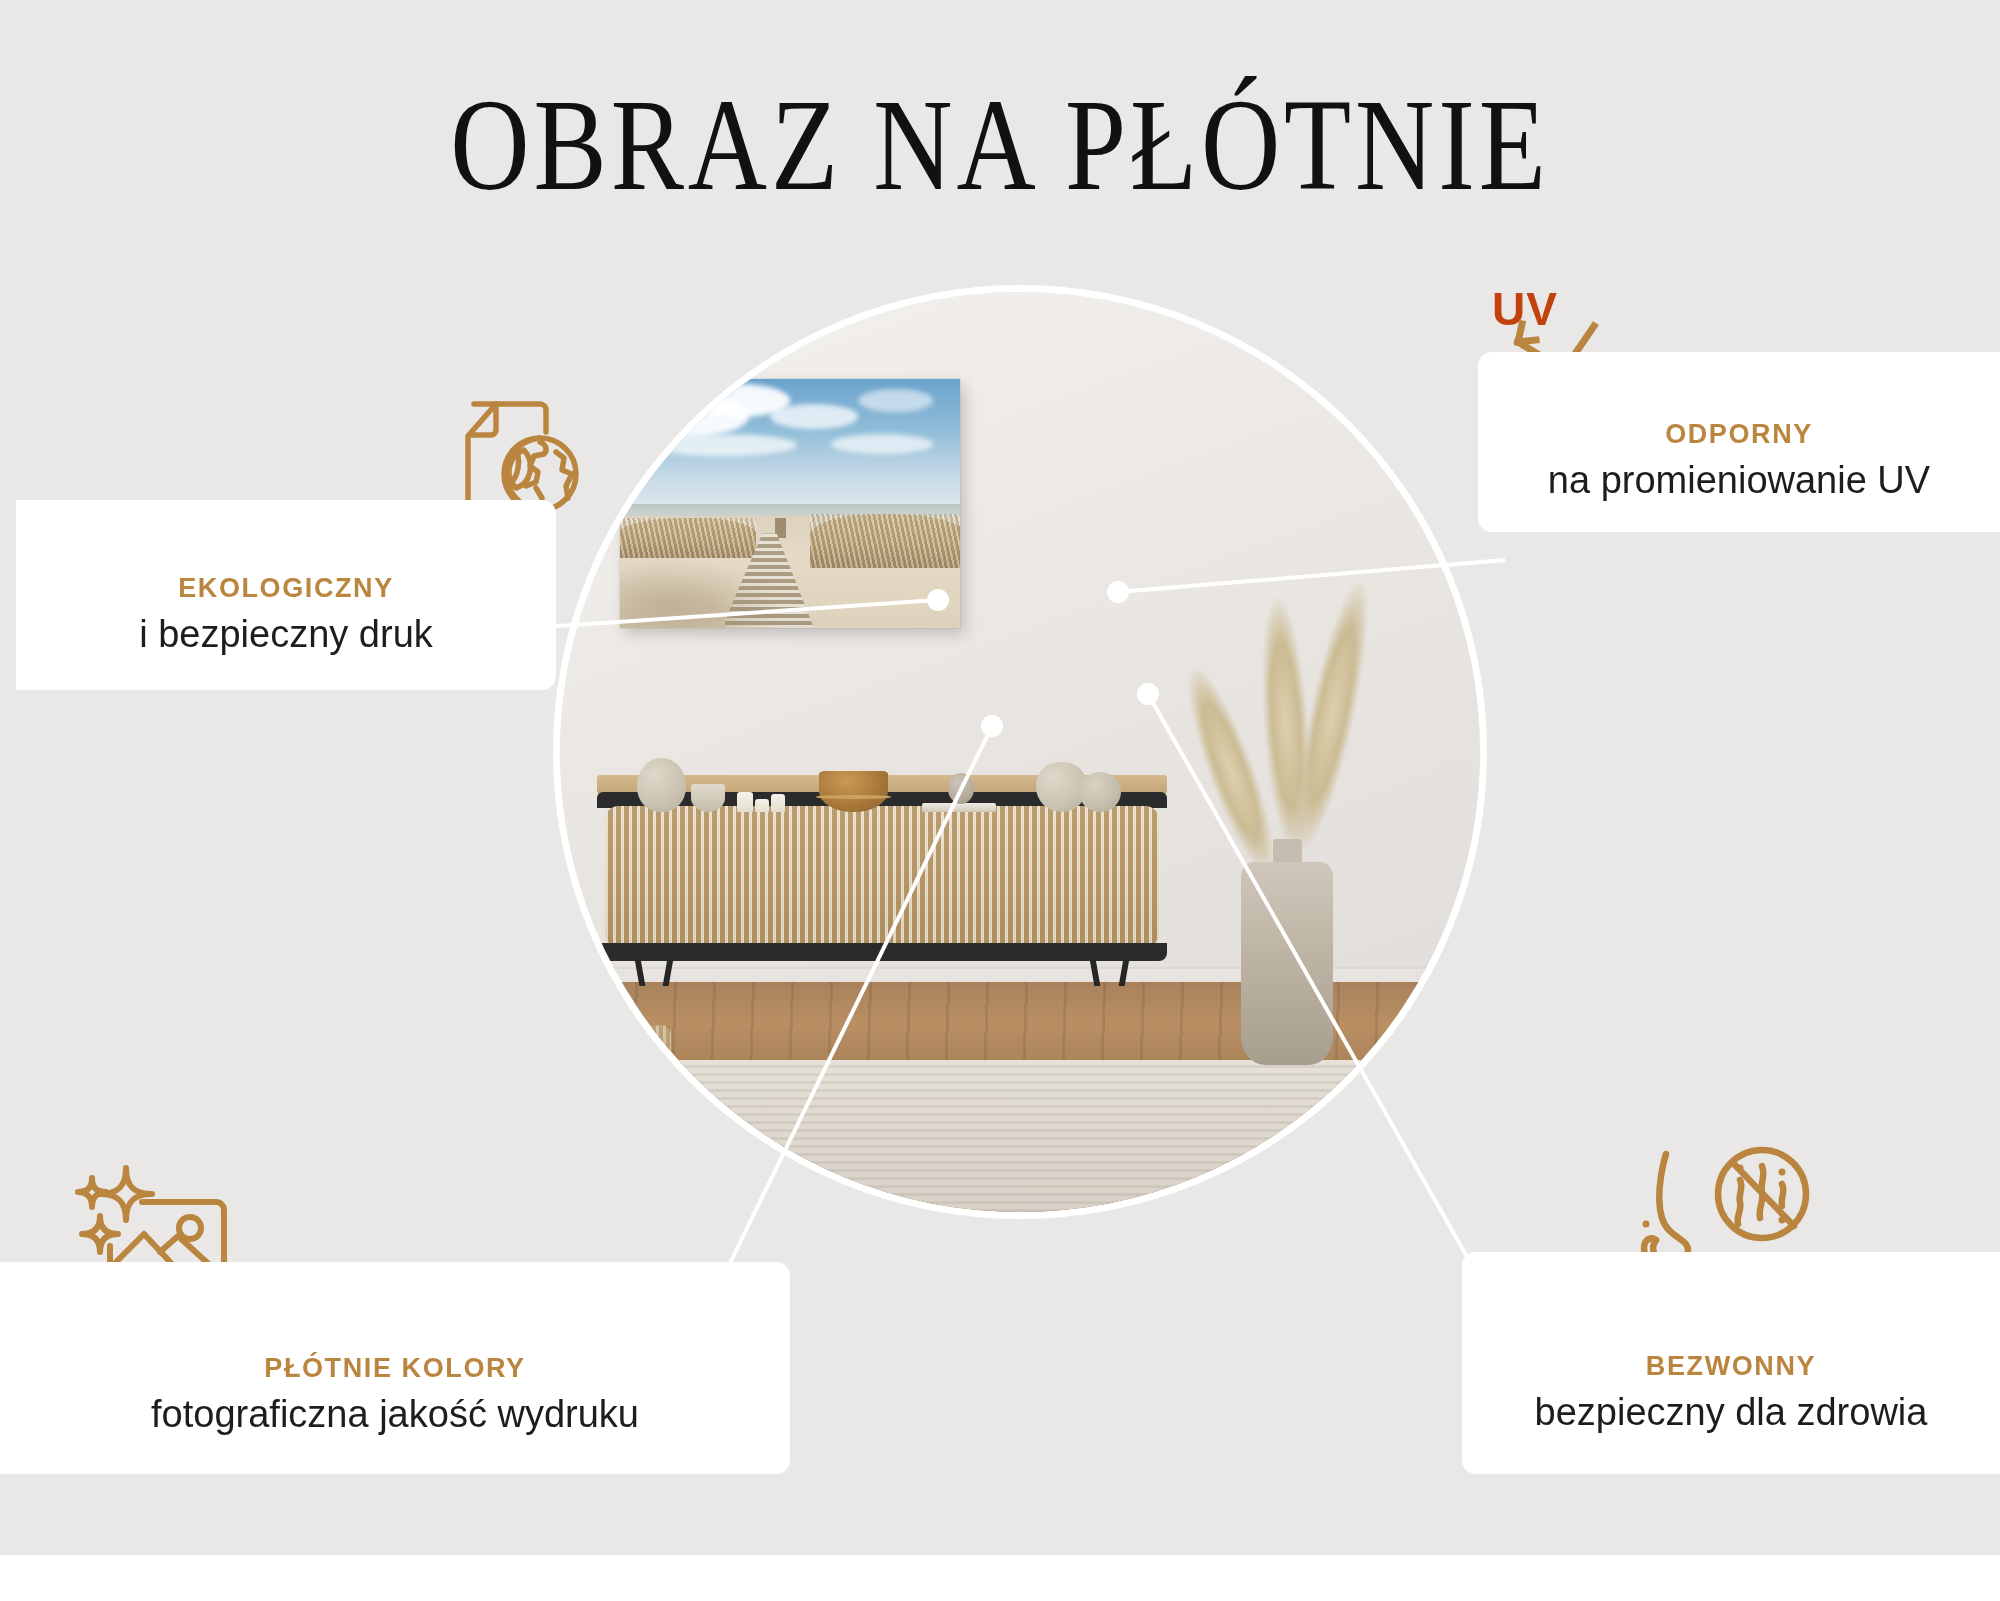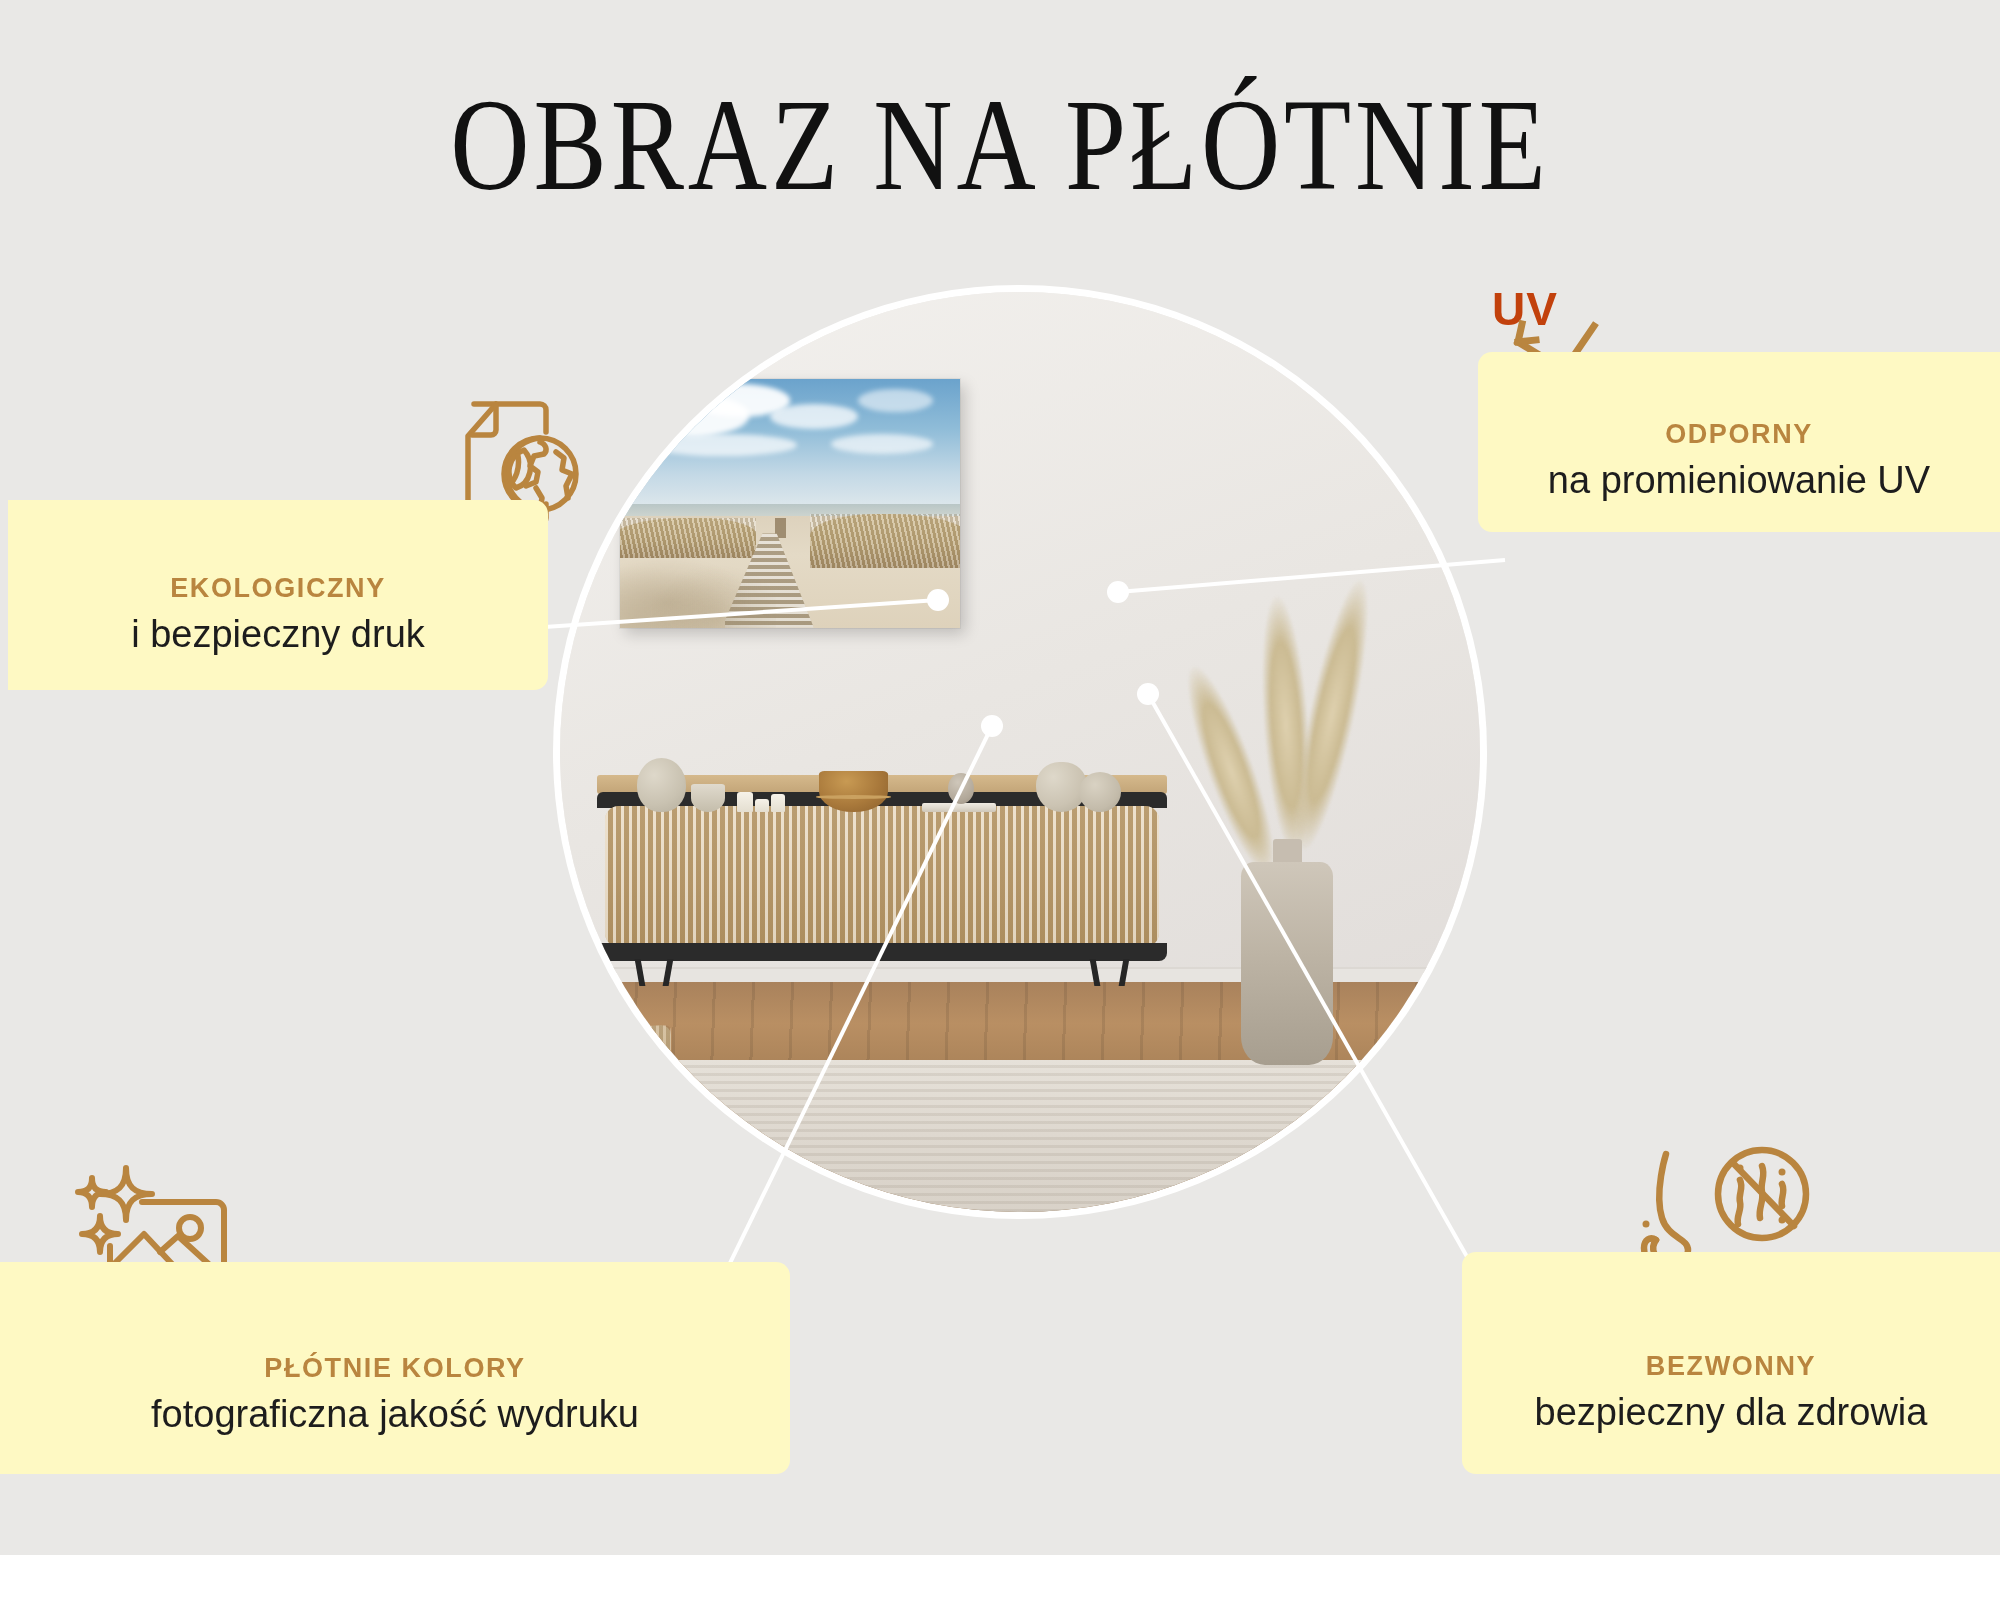--- a/index.html
+++ b/index.html
@@ -268,21 +268,21 @@
   .p1{ left:70.5%; top:40%; height:24%; transform: rotate(-20deg);}
   .p2{ left:76.5%; top:33%; height:28%; transform: rotate(-4deg);}
   .p3{ left:81.5%; top:31%; height:30%; transform: rotate(12deg);}
 
   
   .connectors{ position:absolute; inset:0; pointer-events:none; }
 
   
   .card{
     position:absolute;
-    background:#fef9c3;
+    background:#ffffff;
     display:flex;
     flex-direction:column;
     align-items:center;
     justify-content:flex-end;
   }
   .card .label{
     font-size:27px;
     font-weight:700;
     letter-spacing:1.6px;
     color:#b9853f;
@@ -293,21 +293,21 @@
     font-size:38px;
     font-weight:400;
     color:#1d1d1d;
     line-height:1.35;
     margin-top:4px;
     white-space:nowrap;
   }
 
   
   #card-eko{
-    left:8px; top:500px; width:540px; height:190px;
+    left:16px; top:500px; width:540px; height:190px;
     border-radius:0 14px 14px 0;
     padding-bottom:30px;
     text-align:center;
   }
   #card-uv{
     left:1478px; top:352px; width:522px; height:180px;
     border-radius:14px 0 0 14px;
     padding-bottom:26px;
   }
   #card-kolory{

